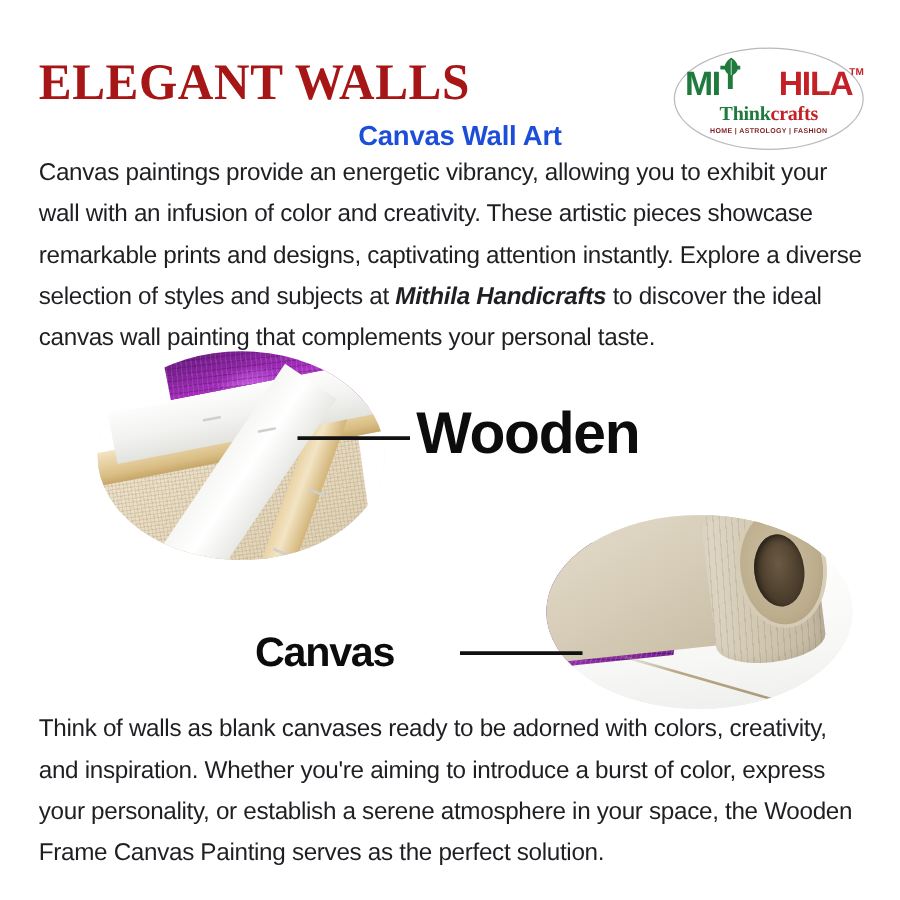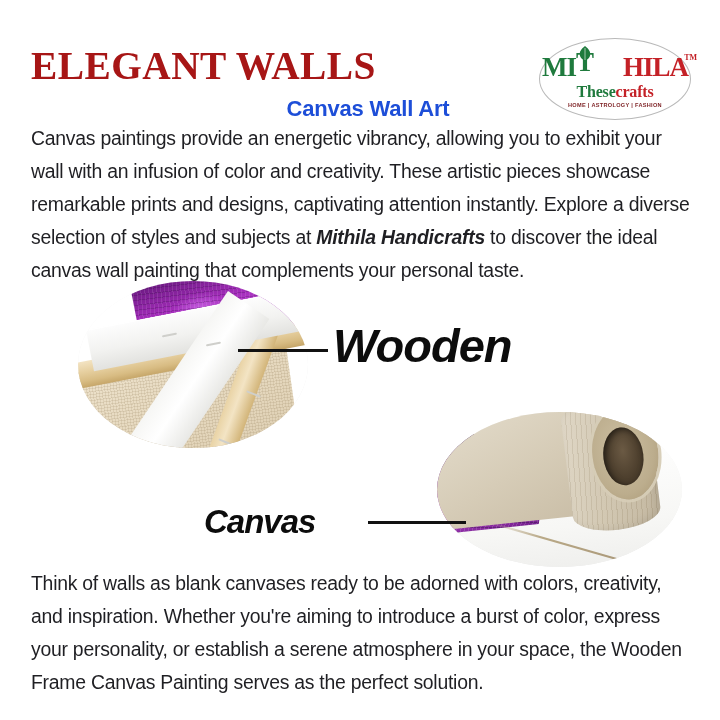--- a/index.html
+++ b/index.html
@@ -47,21 +47,21 @@
     border-radius:50%;
     background:#fff;
     box-sizing:border-box;
   }
   .logo-inner{
     position:absolute; left:0; top:0; width:152px; height:82px;
     display:flex; flex-direction:column; align-items:center; justify-content:center;
   }
   .logo-word{
     position:relative;
-    font-family:Liberation Serif, serif;
+    font-family:Liberation Sans, sans-serif;
     font-weight:700;
     font-size:27px;
     line-height:27px;
     letter-spacing:-1px;
     display:flex;
     align-items:baseline;
     margin-top:-1px;
   }
   .lw-mi{color:#1f7a3d;}
   .lw-t-wrap{
@@ -298,21 +298,20 @@
     transform:rotate(16deg);
     transform-origin:left top;
   }
 
   
   .callout{
     position:absolute;
     font-weight:700;
     color:#0c0c0c;
     letter-spacing:-1px;
-    font-style:italic;
   }
   .callout-wooden{
     left:333px; top:322px;
     font-size:47px;
     line-height:47px;
     text-align:left;
   }
   .callout-wooden .l2{
     display:block;
     text-align:center;
@@ -348,21 +347,21 @@
           <span class="lw-t">T</span>
           <svg class="lw-leaf" viewBox="0 0 14 15">
             <path d="M7 0 C3 3 1 6 2 10 C3 13 6 14 7 15 C8 14 11 13 12 10 C13 6 11 3 7 0 Z" fill="#1f7a3d"></path>
             <path d="M7 2 L7 14" stroke="#ffffff" stroke-width="0.9" fill="none" opacity="0.65"></path>
           </svg>
         </span>
         <span class="lw-hila">HILA</span>
         <span class="logo-tm">TM</span>
       </div>
       <div class="logo-sub">
-        <span class="ls-handi">These</span><span class="ls-crafts">crafts</span>
+        <span class="ls-handi">Think</span><span class="ls-crafts">crafts</span>
       </div>
       <div class="logo-tag">HOME | ASTROLOGY | FASHION</div>
     </div>
   </div>
 
   <div class="copy top"><span>Canvas paintings provide an energetic vibrancy, allowing you to exhibit your wall with an infusion of color and creativity. These artistic pieces showcase remarkable prints and designs, captivating attention instantly. Explore a diverse selection of styles and subjects at </span><b>Mithila Handicrafts</b><span> to discover the ideal canvas wall painting that complements your personal taste.</span></div>
 
   <div class="photo photo-frame">
     <div class="pf-linen"></div>
     <div class="pf-canvas-art">

